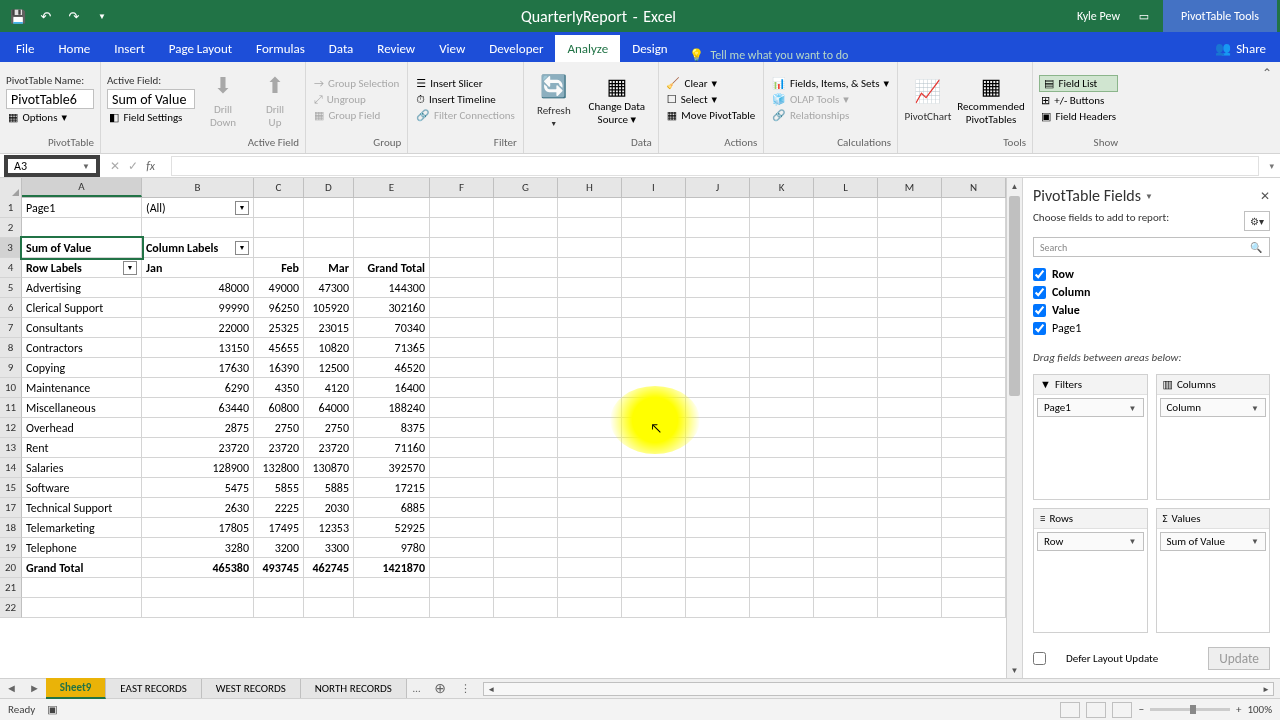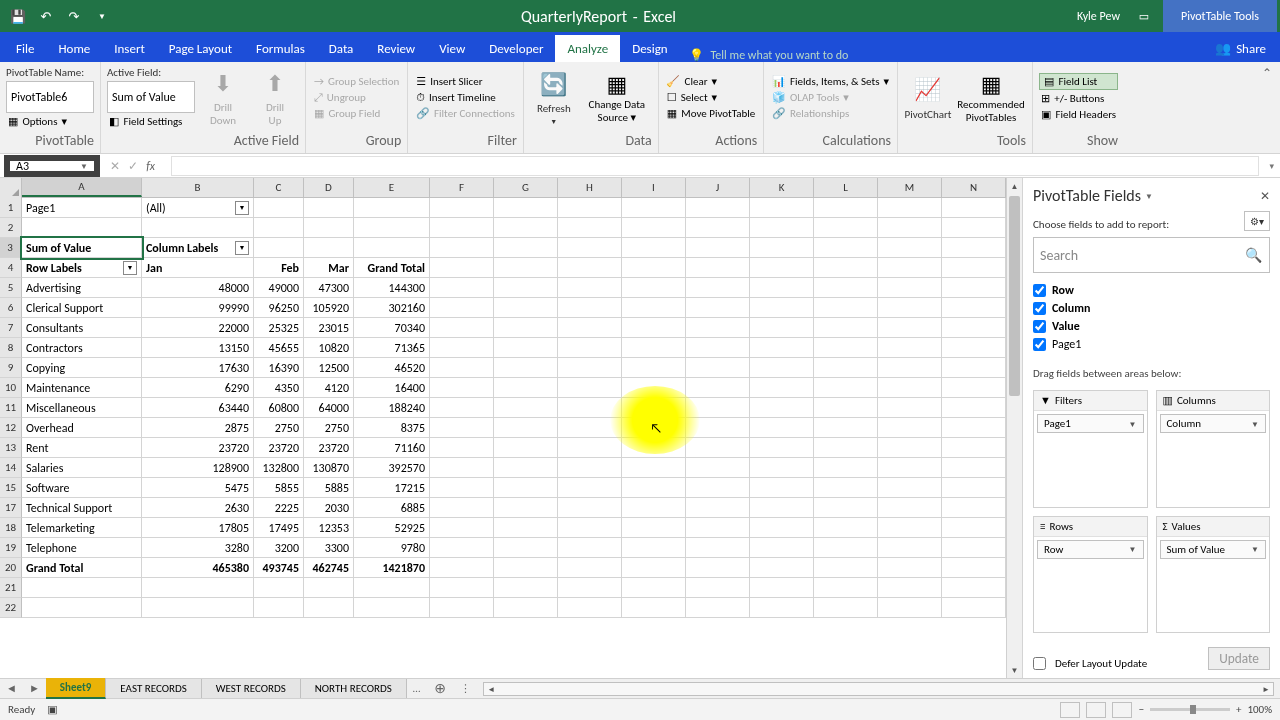--- a/index.html
+++ b/index.html
@@ -20,34 +20,34 @@
 .ribbon-tab { padding: 6px 12px; font-size: 13px; cursor: pointer; }
 .ribbon-tab.active { background: #fff; color: #217346; }
 .ribbon-tab.contextual2 { color: #fff; }
 .tellme { display: flex; align-items: center; gap: 6px; margin-left: 10px; font-size: 12px; color: #b7d7c7; }
 .share-btn { margin-left: auto; padding: 6px 14px; display: flex; align-items: center; gap: 5px; font-size: 13px; }
 
 
 .ribbon { height: 92px; background: #f1f1f1; border-bottom: 1px solid #d4d4d4; display: flex; }
 .ribbon-group { border-right: 1px solid #d8d8d8; display: flex; flex-direction: column; padding: 2px 6px; align-items: flex-end; }
 .ribbon-group-content { flex: 1; display: flex; align-items: center; gap: 4px; }
-.ribbon-group-label { text-align: center; font-size: 14px; color: #666; padding: 2px 0; }
+.ribbon-group-label { text-align: center; font-size: 11px; color: #666; padding: 2px 0; }
 .rb-col { display: flex; flex-direction: column; gap: 1px; }
 .rb-label { font-size: 11px; color: #333; padding: 1px 0; }
-.rb-input { width: 88px; height: 32px; border: 1px solid #c0c0c0; background: #fff; font-size: 12px; padding: 0 4px; }
+.rb-input { width: 88px; height: 20px; border: 1px solid #c0c0c0; background: #fff; font-size: 14px; padding: 0 4px; }
 .rb-small { display: flex; align-items: center; gap: 4px; font-size: 11px; padding: 1px 2px; }
 .rb-small.disabled { color: #a8a8a8; }
 .rb-big { display: flex; flex-direction: column; align-items: center; justify-content: center; width: 48px; gap: 2px; font-size: 11px; text-align: center; color: #333; }
 .rb-big.disabled { color: #a8a8a8; }
 .rb-big .bigicon { width: 32px; height: 32px; display: flex; align-items: center; justify-content: center; font-size: 22px; }
 .rb-wide { display: flex; flex-direction: column; align-items: center; text-align: center; width: 70px; font-size: 11px; }
 
 
 .formula-row { height: 24px; border-bottom: 1px solid #d4d4d4; display: flex; align-items: center; background: #fff; }
-.name-box { width: 96px; height: 22px; border: 6px solid #404040; margin-left: 4px; display: flex; align-items: center; padding: 0 6px; font-size: 12px; }
+.name-box { width: 96px; height: 22px; border: 4px solid #404040; margin-left: 4px; display: flex; align-items: center; padding: 0 6px; font-size: 12px; }
 .name-box-dd { margin-left: auto; color: #666; font-size: 8px; }
 .fx-btns { display: flex; gap: 8px; margin: 0 10px; color: #aaa; font-size: 12px; }
 .fx-icon { font-style: italic; color: #666; margin-right: 6px; }
 .formula-bar { flex: 1; border: 1px solid #e0e0e0; height: 20px; margin-right: 4px; }
 
 
 .main { display: flex; height: calc(720px - 32px - 30px - 92px - 24px - 20px - 22px); }
 .grid-wrap { flex: 1; position: relative; display: flex; flex-direction: column; }
 .col-headers { height: 20px; display: flex; background: #e6e6e6; border-bottom: 1px solid #c0c0c0; }
 .select-all-box { width: 22px; height: 20px; background: #e6e6e6; border-right: 1px solid #c0c0c0; position: relative; }
@@ -77,35 +77,35 @@
 .sb-btn { height: 16px; display: flex; align-items: center; justify-content: center; font-size: 8px; color: #555; }
 .sb-track { flex: 1; position: relative; }
 .sb-thumb-v { position: absolute; top: 2px; left: 2px; right: 2px; height: 200px; background: #c0c0c0; border-radius: 2px; }
 
 
 .fields-pane { width: 258px; border-left: 1px solid #d4d4d4; background: #fff; display: flex; flex-direction: column; padding: 8px 10px; gap: 6px; }
 .fp-header { display: flex; align-items: center; }
 .fp-title { font-size: 16px; color: #333; }
 .fp-close { margin-left: auto; font-size: 12px; color: #555; }
 .fp-dd { font-size: 8px; color: #666; margin-left: 4px; }
-.fp-sub { font-size: 11px; color: #333; display: flex; align-items: flex-end; }
+.fp-sub { font-size: 11px; color: #333; display: flex; align-items: flex-start; }
 .fp-gear { margin-left: auto; width: 26px; height: 20px; border: 1px solid #c0c0c0; display: flex; align-items: center; justify-content: center; font-size: 10px; }
-.fp-search { height: 36px; border: 1px solid #c0c0c0; display: flex; align-items: center; padding: 0 6px; font-size: 14px; color: #888; }
+.fp-search { height: 20px; border: 1px solid #c0c0c0; display: flex; align-items: center; padding: 0 6px; font-size: 10px; color: #888; }
 .fp-list { display: flex; flex-direction: column; gap: 4px; padding: 4px 0; }
 .fp-item { display: flex; align-items: center; gap: 6px; font-size: 12px; }
 .fp-item input { width: 13px; height: 13px; }
 .fp-item.bold { font-weight: 600; }
 .fp-moretables { font-size: 12px; color: #333; padding: 4px 0; }
-.fp-dragtext { font-size: 11px; color: #444; margin-top: 6px; }
+.fp-dragtext { font-size: 11px; color: #444; margin-top: 6px; font-style: italic; }
 .fp-areas { flex: 1; display: grid; grid-template-columns: 1fr 1fr; grid-template-rows: 1fr 1fr; gap: 8px; margin-top: 4px; }
 .fp-area { border: 1px solid #d0d0d0; display: flex; flex-direction: column; min-height: 70px; }
 .fp-area-hdr { background: #f3f3f3; padding: 3px 6px; font-size: 11px; display: flex; align-items: center; gap: 4px; border-bottom: 1px solid #e0e0e0; }
 .fp-area-item { background: #fafafa; border: 1px solid #c0c0c0; margin: 3px; padding: 2px 6px; font-size: 11px; display: flex; align-items: center; }
 .fp-area-item .caret { margin-left: auto; font-size: 8px; color: #555; }
-.fp-defer { display: flex; align-items: flex-end; gap: 9px; font-size: 11px; margin-top: 8px; }
+.fp-defer { display: flex; align-items: center; gap: 20px; font-size: 11px; margin-top: 8px; }
 .fp-update { margin-left: auto; padding: 2px 10px; border: 1px solid #c0c0c0; background: #eee; color: #999; }
 
 
 .sheet-tabs { height: 20px; border-top: 1px solid #d0d0d0; display: flex; align-items: center; background: #f0f0f0; font-size: 11px; }
 .st-nav { padding: 0 6px; color: #666; }
 .st-tab { padding: 3px 14px; border-right: 1px solid #c0c0c0; background: #e5e5e5; }
 .st-tab.active { background: #eab308; color: #217346; font-weight: 600; border-bottom: 2px solid #217346; }
 .st-add { padding: 0 8px; color: #666; font-size: 14px; }
 .st-hscroll { flex: 1; margin: 0 6px; height: 14px; border: 1px solid #c0c0c0; background: #f7f7f7; display: flex; }
 .st-hscroll-btn { width: 14px; display: flex; align-items: center; justify-content: center; font-size: 8px; color: #555; }

